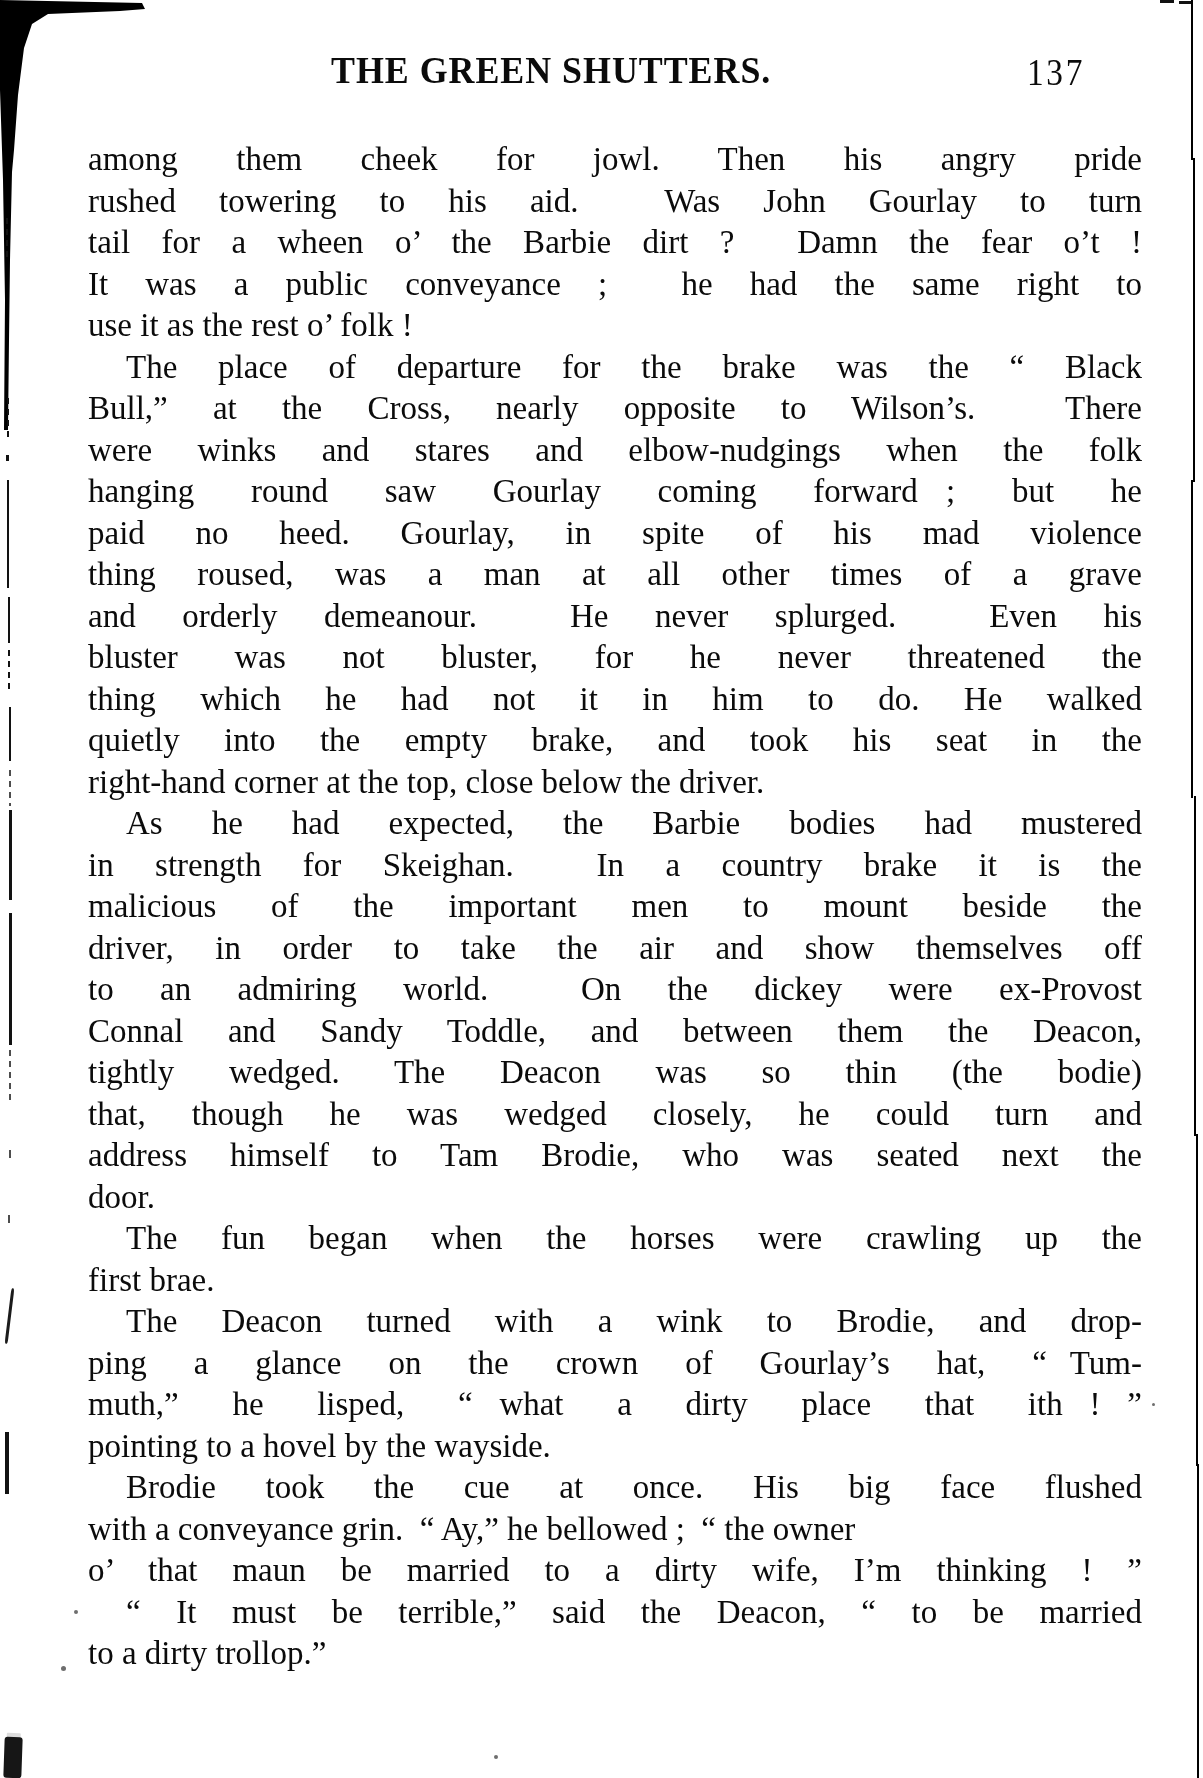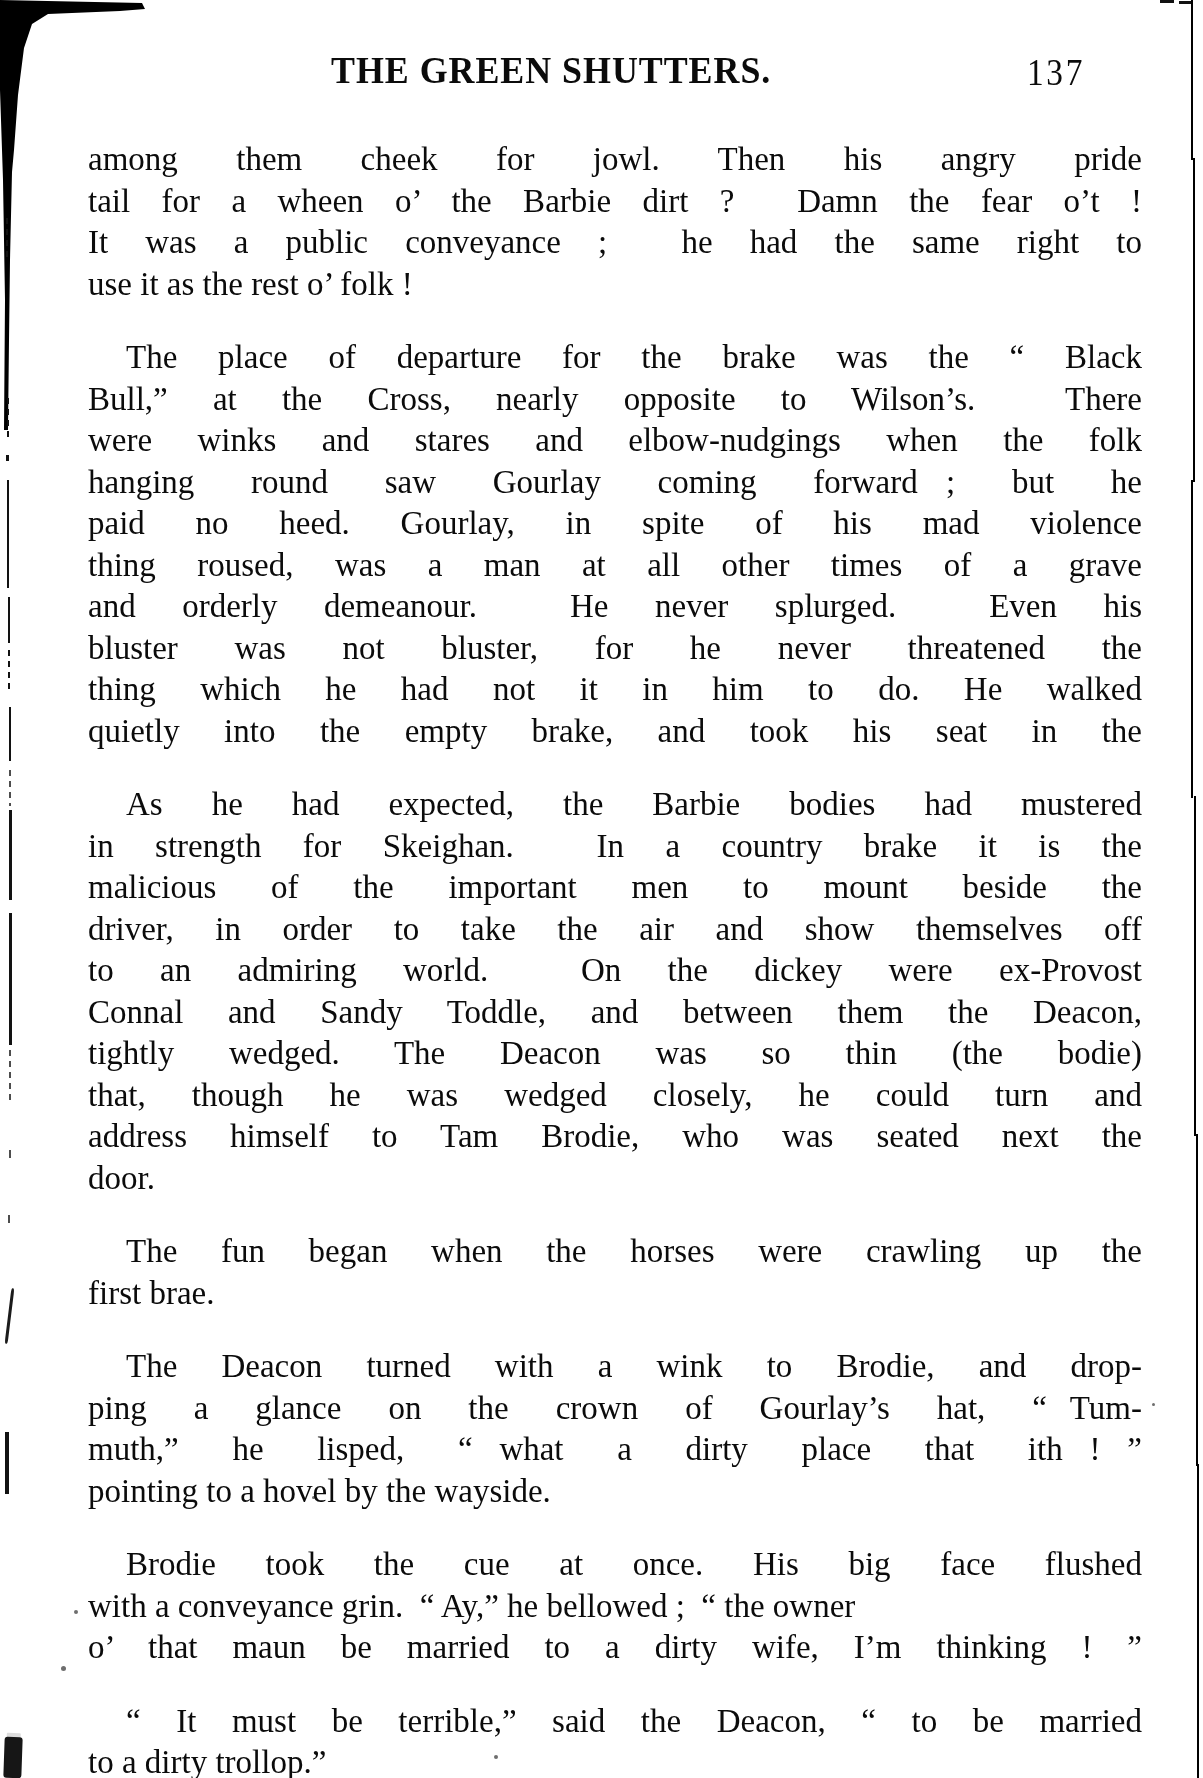--- a/index.html
+++ b/index.html
@@ -24,21 +24,21 @@
     transform:scaleX(.9); transform-origin:left top;
   }
   .text-block {
     position:absolute; left:88px; top:139px; width:1054px;
   }
   .line {
     height:41.5px; line-height:41.5px; font-size:33px;
     text-align:justify; -moz-text-align-last:justify; text-align-last:justify;
     white-space:pre-wrap; overflow:visible;
   }
-  .line.indent { text-indent:38px;margin-top:32px; }
+  .line.indent { text-indent:38px; }
   .line.lastline { -moz-text-align-last:left; text-align-last:left; }
 
   
   .corner-artifact { position:absolute; left:0; top:0; }
   .edge-mark { position:absolute; background:#121212; }
   .edge-mark.dashed {
     background:repeating-linear-gradient(to bottom,#121212 0 6px,transparent 6px 11px);
   }
   .edge-mark.faint { opacity:.75; }
   .right-line-seg { position:absolute; width:2px; background:#000; }
@@ -96,33 +96,35 @@
   <div class="speck" style="left:1152px; top:1403px; width:3px; height:3px;"></div>
   <div class="speck" style="left:312px; top:1496px; width:3px; height:3px;"></div>
 
   <header>
     <div class="running-title">THE GREEN SHUTTERS.</div>
     <div class="page-number">137</div>
   </header>
 
   <main class="text-block">
       <div class="line">among  them  cheek  for  jowl.  Then  his  angry  pride</div>
+      <div class="line">rushed towering to his aid.  Was John Gourlay to turn</div>
       <div class="line">tail for a wheen o’ the Barbie dirt ?  Damn the fear o’t !</div>
       <div class="line">It was a public conveyance ;  he had the same right to</div>
       <div class="line lastline">use it as the rest o’ folk !</div>
       <div class="line indent">The place of departure for the brake was the “ Black</div>
       <div class="line">Bull,” at the Cross, nearly opposite to Wilson’s.  There</div>
       <div class="line">were winks and stares and elbow-nudgings when the folk</div>
       <div class="line">hanging  round  saw  Gourlay  coming  forward ;  but  he</div>
       <div class="line">paid  no  heed.  Gourlay,  in  spite  of  his  mad  violence</div>
       <div class="line">thing roused, was a man at all other times of a grave</div>
       <div class="line">and orderly demeanour.  He never splurged.  Even his</div>
       <div class="line">bluster  was  not  bluster,  for  he  never  threatened  the</div>
       <div class="line">thing  which  he  had  not  it  in  him  to  do.  He  walked</div>
       <div class="line">quietly into the empty brake, and took his seat in the</div>
+      <div class="line lastline">right-hand corner at the top, close below the driver.</div>
       <div class="line indent">As he had expected, the Barbie bodies had mustered</div>
       <div class="line">in strength for Skeighan.  In a country brake it is the</div>
       <div class="line">malicious  of  the  important  men  to  mount  beside  the</div>
       <div class="line">driver, in order to take the air and show themselves off</div>
       <div class="line">to an admiring world.  On the dickey were ex-Provost</div>
       <div class="line">Connal and Sandy Toddle, and between them the Deacon,</div>
       <div class="line">tightly  wedged.  The  Deacon  was  so  thin  (the  bodie)</div>
       <div class="line">that, though he was wedged closely, he could turn and</div>
       <div class="line">address himself to Tam Brodie, who was seated next the</div>
       <div class="line lastline">door.</div>

